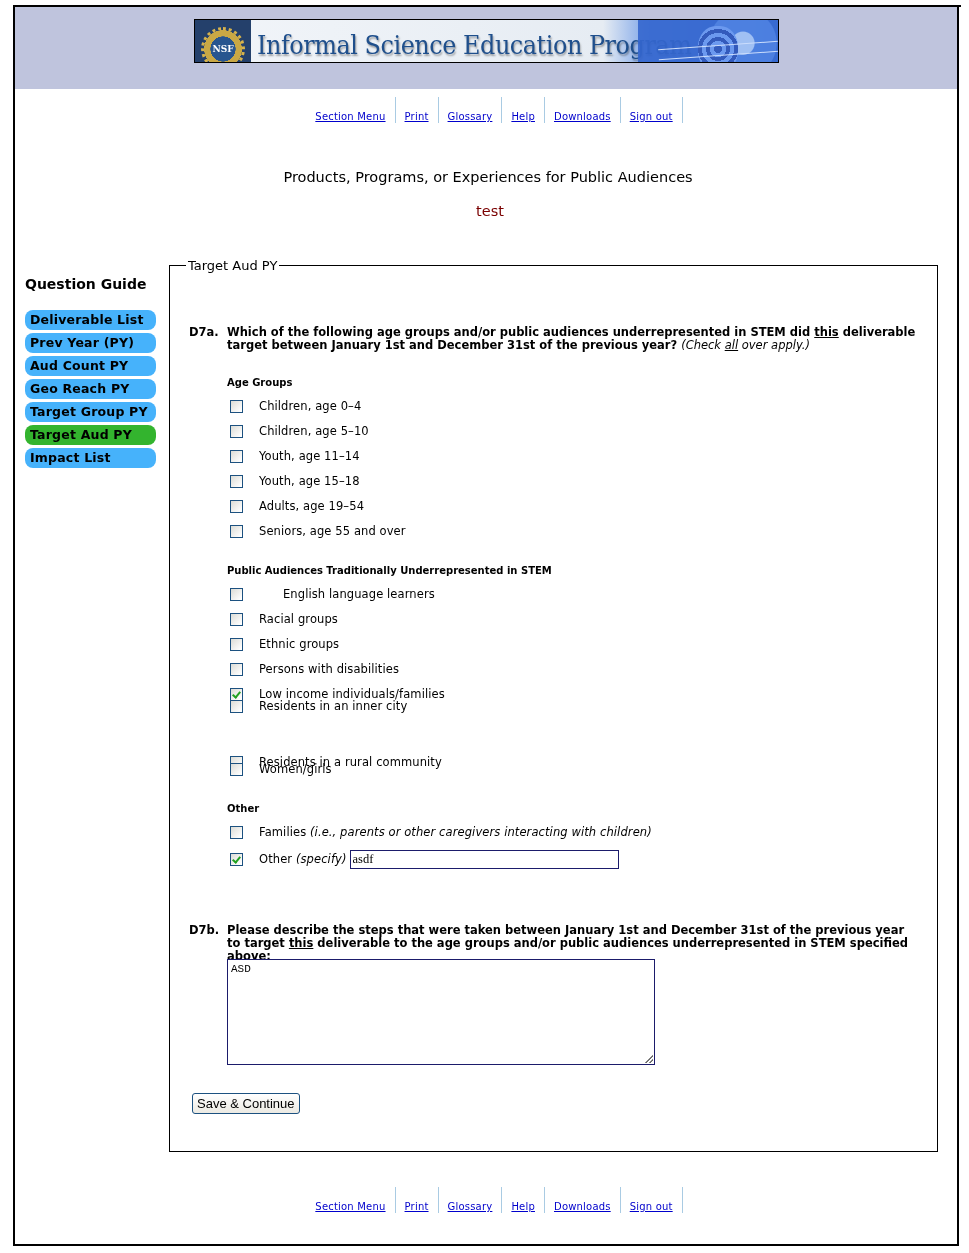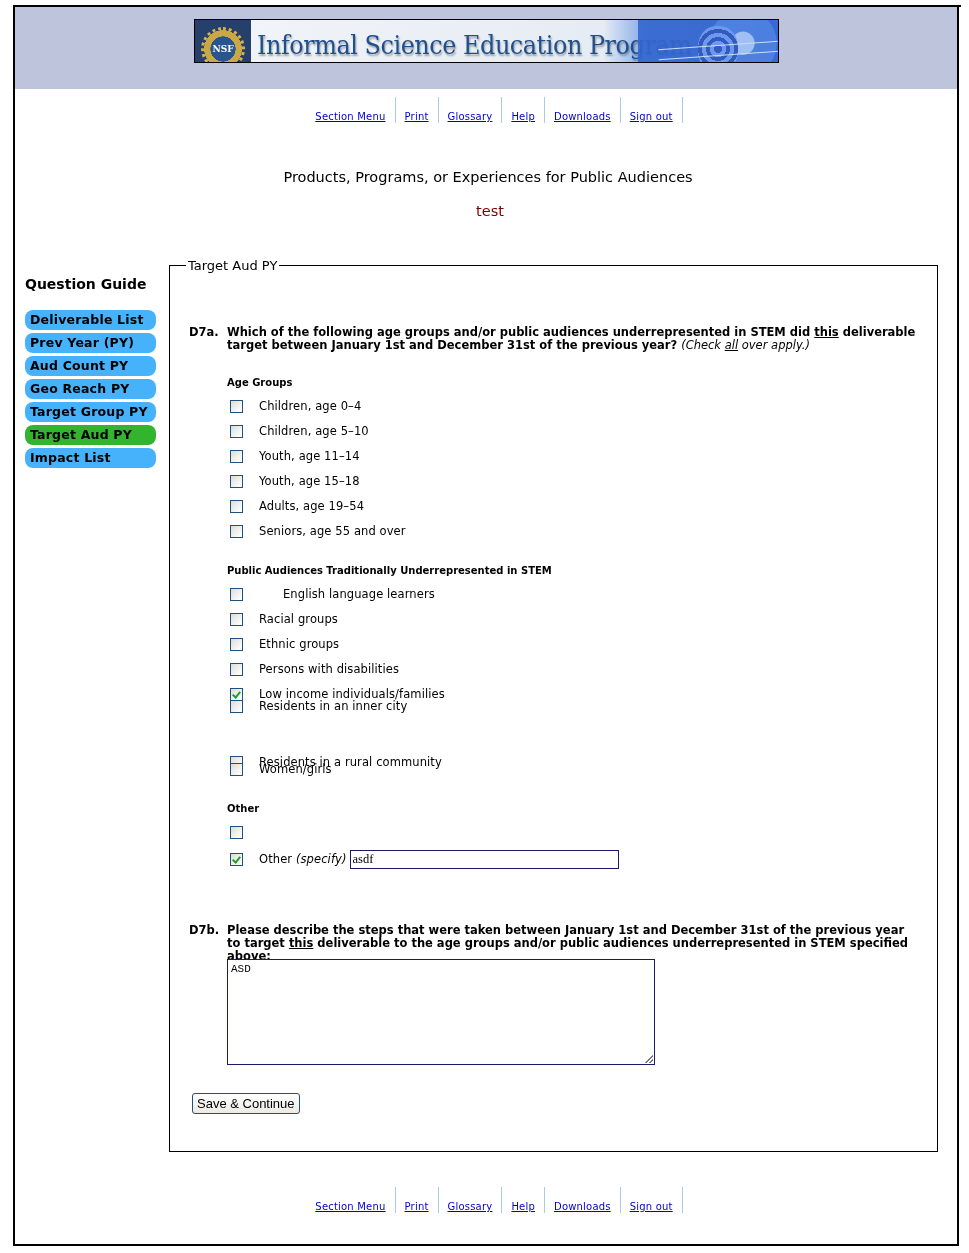--- a/index.html
+++ b/index.html
@@ -166,20 +166,21 @@
     <span class="opt-label">Residents in a rural community</span>
   </div>
 <div class="opt" style="top:761px;">
     <span class="cb"></span>
     <span class="opt-label">Women/girls</span>
   </div>
 
 <div class="group-label" style="top:803px;">Other</div>
 <div class="opt" style="top:824px;">
     <span class="cb"></span>
+    <span class="opt-label"><span>Families </span><i>(i.e., parents or other caregivers interacting with children)</i></span>
   </div>
 <div class="opt" style="top:849px; height:20px;">
     <span class="cb checked"></span>
     <span class="opt-label"><span>Other </span><i>(specify)</i></span>
     <input class="other-input" type="text" value="asdf" style="">
   </div>
 
 <div class="q" style="top:896px;margin-top:28px;">
   <span class="num">D7b.</span>
   <div class="txt"><span>Please describe the steps that were taken between January 1st and December 31st of the previous year to target </span><u>this</u><span> deliverable to the age groups and/or public audiences underrepresented in STEM specified above:</span></div>

